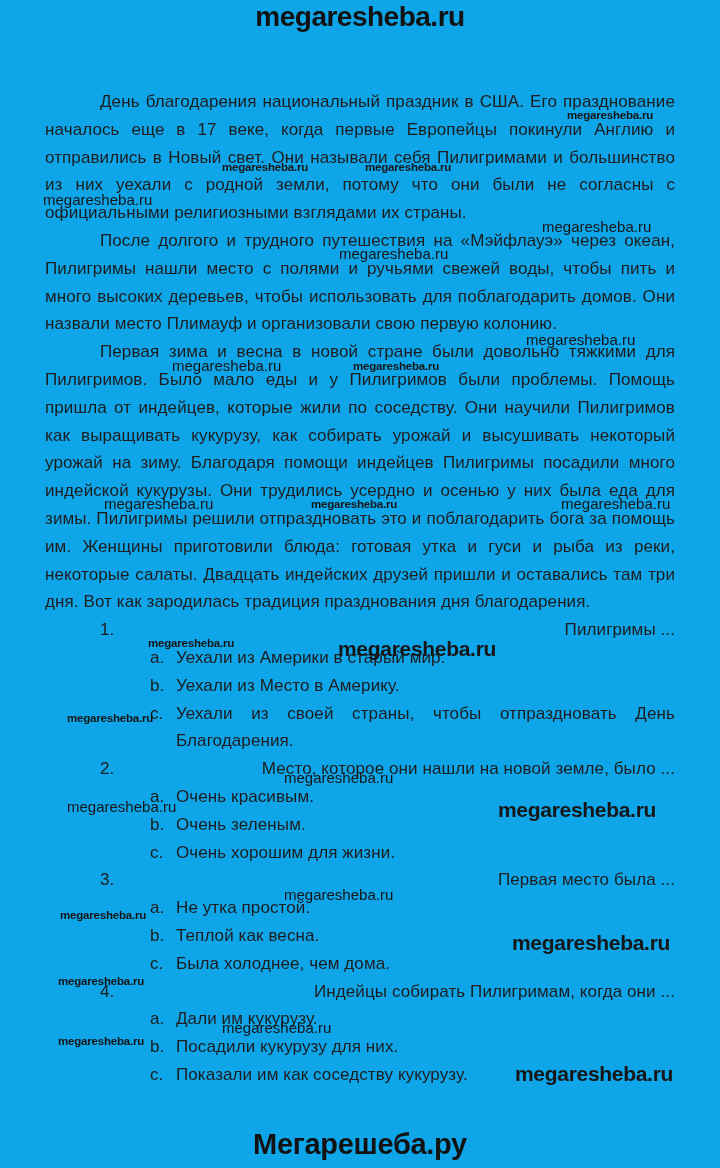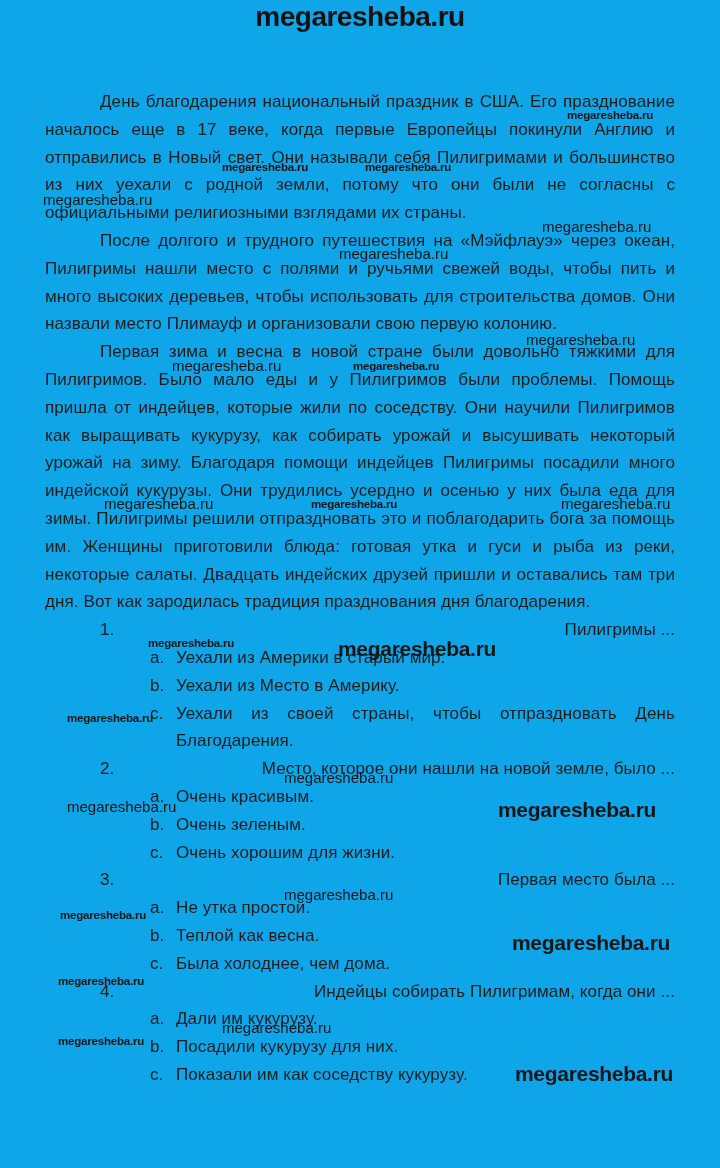--- a/index.html
+++ b/index.html
@@ -48,21 +48,21 @@
 </style>
 </head>
 <body>
 
 <div class="page">
   <div class="hdr">megaresheba.ru</div>
 
   <div class="content">
     <div>
         <p class="para">День благодарения национальный праздник в США. Его празднование началось еще в 17 веке, когда первые Европейцы покинули Англию и отправились в Новый свет. Они называли себя Пилигримами и большинство из них уехали с родной земли, потому что они были не согласны с официальными религиозными взглядами их страны.</p>
-        <p class="para">После долгого и трудного путешествия на «Мэйфлауэ» через океан, Пилигримы нашли место с полями и ручьями свежей воды, чтобы пить и много высоких деревьев, чтобы использовать для строительства домов. Они назвали место Плимауф и организовали свою первую колонию.</p>
+        <p class="para">После долгого и трудного путешествия на «Мэйфлауэ» через океан, Пилигримы нашли место с полями и ручьями свежей воды, чтобы пить и много высоких деревьев, чтобы использовать для поблагодарить домов. Они назвали место Плимауф и организовали свою первую колонию.</p>
         <p class="para">Первая зима и весна в новой стране были довольно тяжкими для Пилигримов. Было мало еды и у Пилигримов были проблемы. Помощь пришла от индейцев, которые жили по соседству. Они научили Пилигримов как выращивать кукурузу, как собирать урожай и высушивать некоторый урожай на зиму. Благодаря помощи индейцев Пилигримы посадили много индейской кукурузы. Они трудились усердно и осенью у них была еда для зимы. Пилигримы решили отпраздновать это и поблагодарить бога за помощь им. Женщины приготовили блюда: готовая утка и гуси и рыба из реки, некоторые салаты. Двадцать индейских друзей пришли и оставались там три дня. Вот как зародилась традиция празднования дня благодарения.</p>
       </div>
     <div class="quiz">
         <div class="q-row">
           <span class="q-num">1.</span>
           <div class="q-text">Пилигримы ...</div>
         </div>
         <div class="opt-row">
           <span class="opt-letter">a.</span>
           <div class="opt-text">Уехали из Америки в старый мир.</div>
@@ -119,20 +119,21 @@
           <span class="opt-letter">b.</span>
           <div class="opt-text">Посадили кукурузу для них.</div>
         </div>
         <div class="opt-row">
           <span class="opt-letter">c.</span>
           <div class="opt-text">Показали им как соседству кукурузу.</div>
         </div>
       </div>
   </div>
 
+  <div class="ftr">Мегарешеба.ру</div>
 <span class="wm sb" style="left: 567px; top: 110px;">megaresheba.ru</span>
     <span class="wm sb" style="left: 222px; top: 162px;">megaresheba.ru</span>
     <span class="wm sb" style="left: 365px; top: 162px;">megaresheba.ru</span>
     <span class="wm rg" style="left: 43px; top: 192px;">megaresheba.ru</span>
     <span class="wm rg" style="left: 542px; top: 219px;">megaresheba.ru</span>
     <span class="wm rg" style="left: 339px; top: 246px;">megaresheba.ru</span>
     <span class="wm rg" style="left: 526px; top: 332px;">megaresheba.ru</span>
     <span class="wm rg" style="left: 172px; top: 358px;">megaresheba.ru</span>
     <span class="wm sb" style="left: 353px; top: 361px;">megaresheba.ru</span>
     <span class="wm rg" style="left: 104px; top: 496px;">megaresheba.ru</span>

